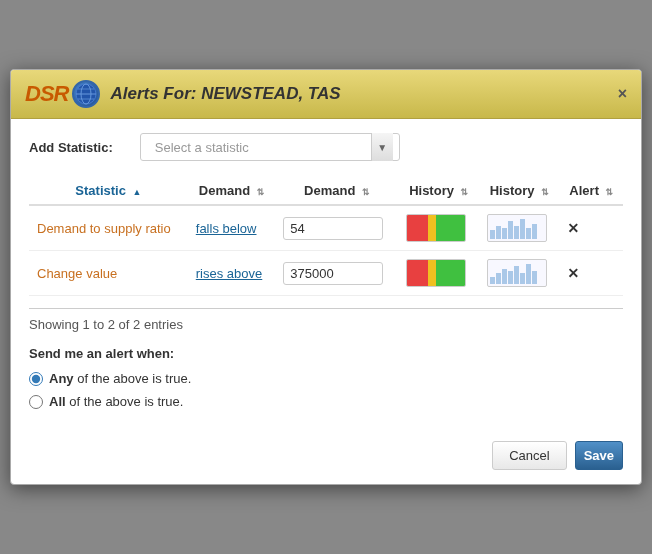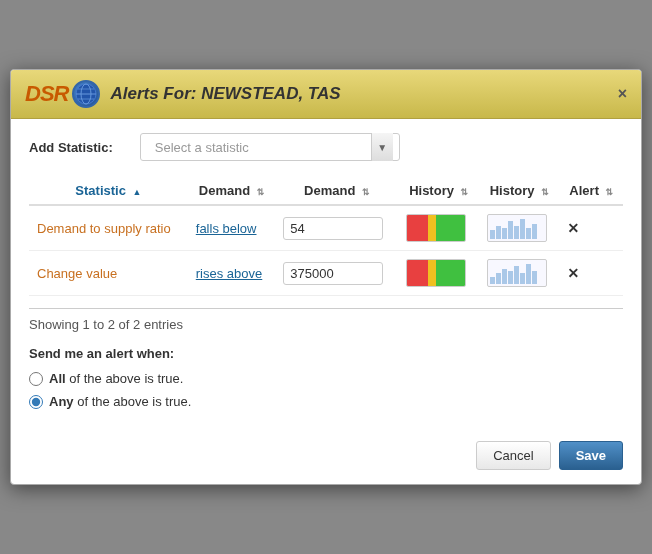--- a/index.html
+++ b/index.html
@@ -274,21 +274,21 @@
     .btn-cancel {
       padding: 6px 16px;
       border: 1px solid #ccc;
       border-radius: 3px;
       background: linear-gradient(to bottom, #fff, #e8e8e8);
       color: #333;
       font-size: 13px;
       cursor: pointer;
     }
     .btn-save {
-      padding: 6px 16px;
+      padding: 6px 8px;
       border: 1px solid #2a6090;
       border-radius: 3px;
       background: linear-gradient(to bottom, #5090c8, #2a6090);
       color: #fff;
       font-size: 13px;
       cursor: pointer;
       font-weight: bold;
     }
   </style>
 </head>
@@ -418,33 +418,33 @@
 
     <hr class="divider">
 
     <p class="showing-text">Showing 1 to 2 of 2 entries</p>
 
     <div class="bottom-section">
 
       <div class="alert-when">
         <div class="section-title">Send me an alert when:</div>
         <div class="radio-row">
+          <input type="radio" name="alert_when" id="any" checked="" style="">
+          <label for="any">
+            <span class="radio-bold">Any</span>
+            <span> of the above is true.</span>
+          </label>
+        </div>
+        <div class="radio-row">
           <input type="radio" name="alert_when" id="all" style="">
           <label for="all">
             <span class="radio-bold">All</span>
             <span> of the above is true.</span>
           </label>
         </div>
-        <div class="radio-row">
-          <input type="radio" name="alert_when" id="any" checked="" style="">
-          <label for="any">
-            <span class="radio-bold">Any</span>
-            <span> of the above is true.</span>
-          </label>
-        </div>
       </div>
 
     </div>
 
     <div class="footer-buttons">
       <button class="btn-cancel">Cancel</button>
       <button class="btn-save">Save</button>
     </div>
   </div>
 </div>

